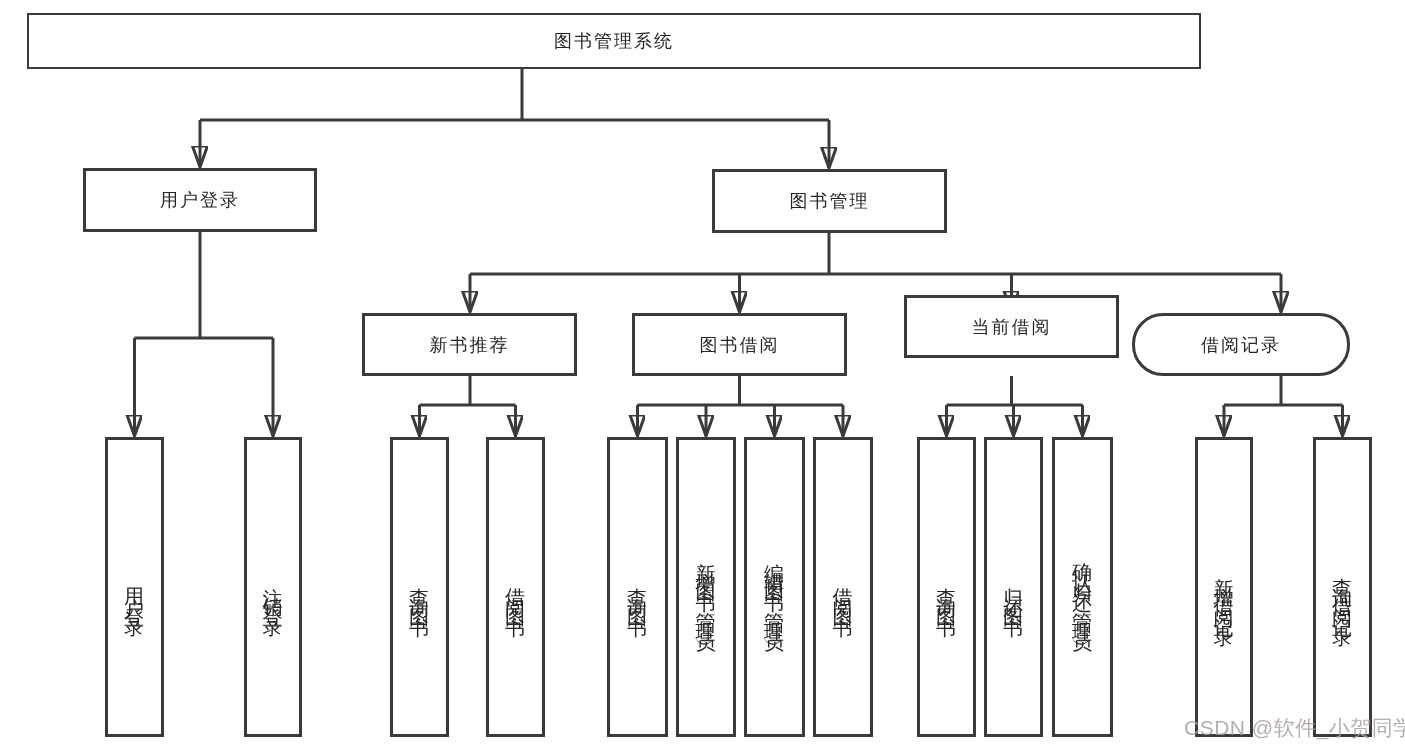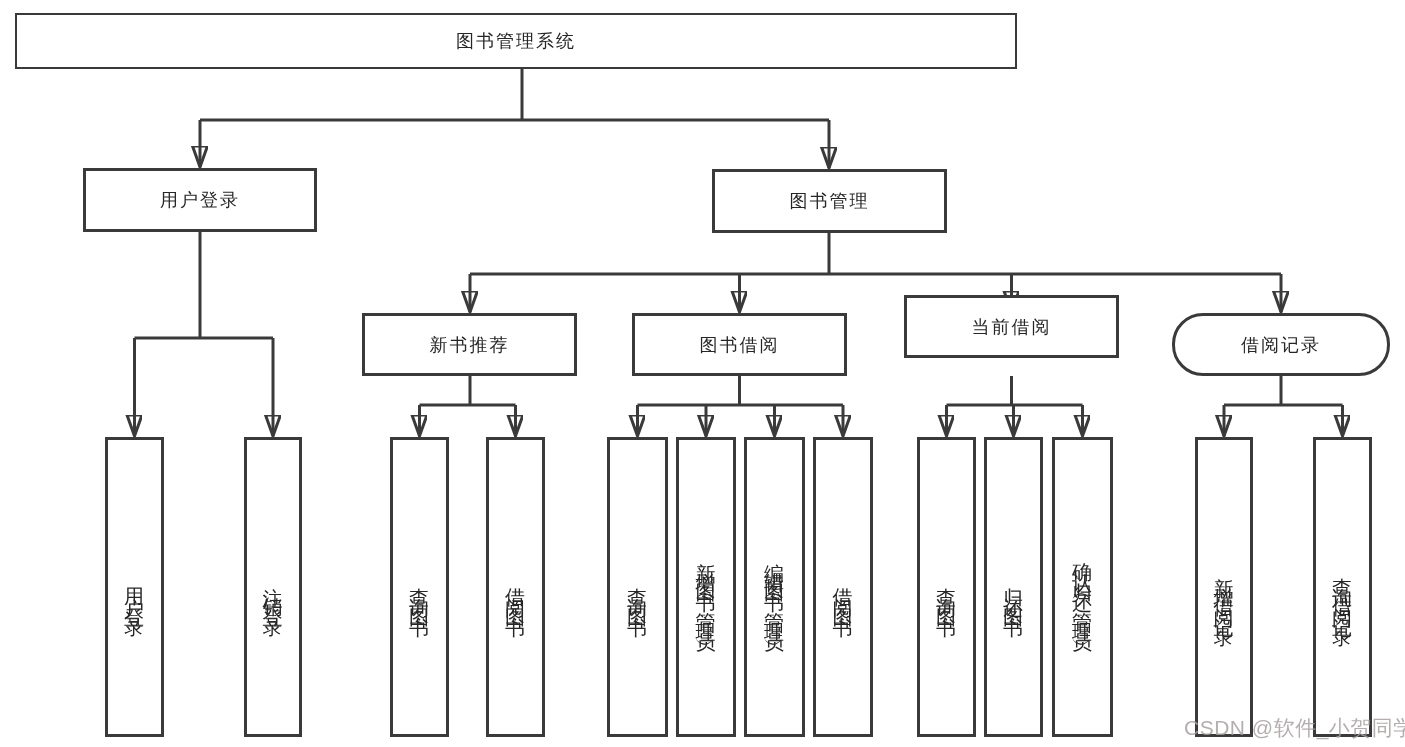--- a/index.html
+++ b/index.html
@@ -77,41 +77,41 @@
     <path d="M1011.5,376 L1011.5,405 M946.5,405 L1082.5,405"></path>
     <line x1="946.5" y1="405" x2="946.5" y2="436" marker-end="url(#arrow)"></line>
     <line x1="1013.5" y1="405" x2="1013.5" y2="436" marker-end="url(#arrow)"></line>
     <line x1="1082.5" y1="405" x2="1082.5" y2="436" marker-end="url(#arrow)"></line>
 
     <path d="M1281,376 L1281,405 M1224,405 L1342.5,405"></path>
     <line x1="1224" y1="405" x2="1224" y2="436" marker-end="url(#arrow)"></line>
     <line x1="1342.5" y1="405" x2="1342.5" y2="436" marker-end="url(#arrow)"></line>
   </svg>
 
-  <div class="box root h" style="left:15px;top:13px;width:1002px;height:56px;">
+  <div class="box root h" style="left:27px;top:13px;width:1174px;height:56px;">
     <span>图书管理系统</span>
   </div>
 
   <div class="box h" style="left:83px;top:168px;width:234px;height:64px;">
     <span>用户登录</span>
   </div>
   <div class="box h" style="left:712px;top:169px;width:235px;height:64px;">
     <span>图书管理</span>
   </div>
 
   <div class="box h" style="left:362px;top:313px;width:215px;height:63px;">
     <span>新书推荐</span>
   </div>
   <div class="box h" style="left:632px;top:313px;width:215px;height:63px;">
     <span>图书借阅</span>
   </div>
   <div class="box h" style="left:904px;top:295px;width:215px;height:63px;">
     <span>当前借阅</span>
   </div>
-  <div class="box h" style="left:1172px;top:313px;width:218px;height:63px;border-radius:31px;">
+  <div class="box h" style="left:1132px;top:313px;width:218px;height:63px;border-radius:31px;">
     <span>借阅记录</span>
   </div>
 
   <div class="box v" style="left:105px;top:437px;width:59px;height:300px;">
     <span class="vtext">用户登录</span>
   </div>
   <div class="box v" style="left:244px;top:437px;width:58px;height:300px;">
     <span class="vtext">注销登录</span>
   </div>
 

